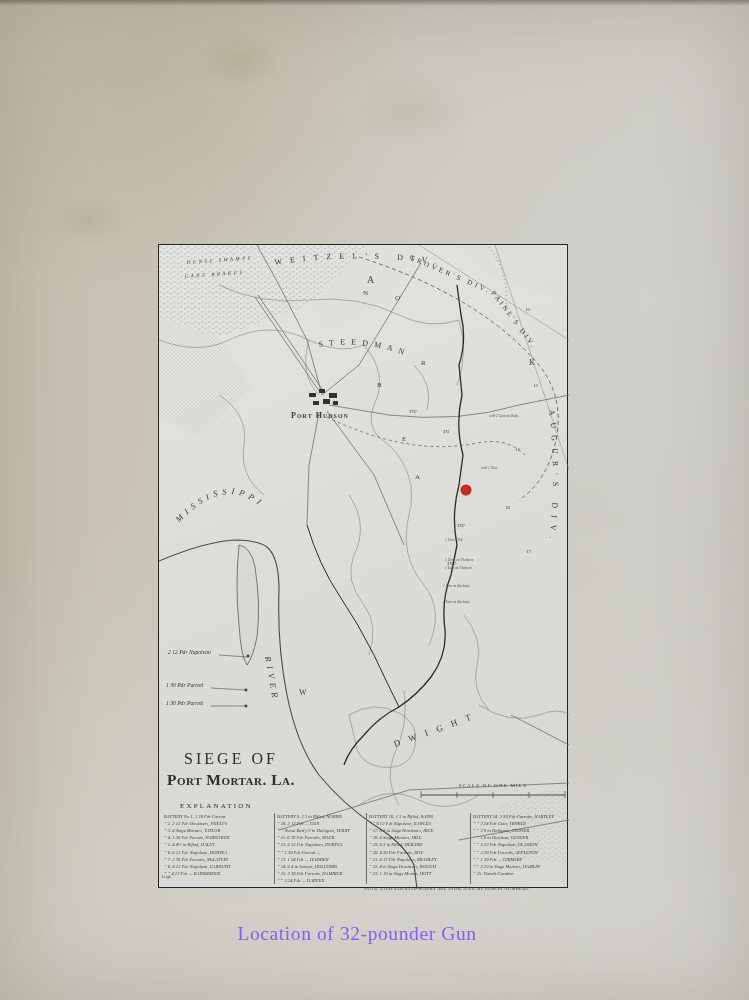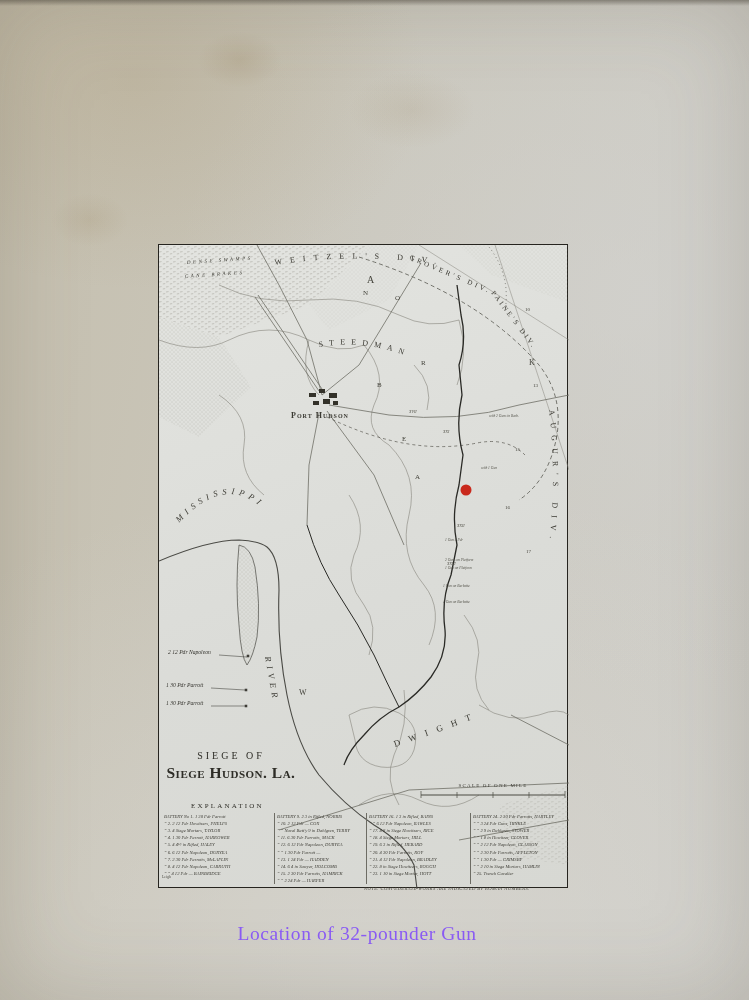--- a/index.html
+++ b/index.html
@@ -26,26 +26,26 @@
     background:linear-gradient(160deg,#e3e4e0,#dbdcd8 55%,#d7d8d3);
     border:1.6px solid #26241f;box-sizing:border-box;
   }
   .plate svg{position:absolute;left:0;top:0;}
   svg text{font-family:"Liberation Serif", serif;fill:#3b3a33;}
   svg text.scat{fill:#45443c;}
   svg text.anno{font-style:italic;fill:#55544b;}
 
   
   .map-title{position:absolute;left:6px;top:505px;width:132px;text-align:center;color:#2e2d27;}
-  .map-title .t1{font-size:10px;letter-spacing:3px;}
+  .map-title .t1{font-size:16px;letter-spacing:3px;}
   .map-title .t2{font-size:15.5px;font-variant:small-caps;letter-spacing:.5px;margin-top:3px;font-weight:bold;}
 
   
   .legend{position:absolute;left:3px;top:557px;width:404px;color:#3d3c35;}
-  .leg-head{font-size:7px;letter-spacing:2.2px;margin-left:29px;color:#2f2e28;}
+  .leg-head{font-size:7px;letter-spacing:2.2px;margin-left:18px;color:#2f2e28;}
   .leg-cols{display:flex;margin-top:3px;}
   .leg-col{box-sizing:border-box;padding-left:2px;overflow:hidden;}
   .leg-col + .leg-col{border-left:.5px solid #6d6c64;}
   .c0{width:112px;} .c1{width:92px;} .c2{width:104px;} .c3{width:96px;}
   .leg-row{font-size:4.6px;line-height:1.55;font-style:italic;white-space:nowrap;}
   .leg-note{font-size:4.6px;letter-spacing:.4px;margin-left:202px;margin-top:2px;font-style:italic;}
   .engraver{position:absolute;left:3px;top:630px;font-size:3.8px;color:#4c4b44;}
 
   
   .gun-label{position:absolute;font-size:5.6px;font-style:italic;color:#34332d;white-space:nowrap;}
@@ -202,21 +202,21 @@
         <text x="286" y="296" font-size="3.6" class="anno">1 Gun 8 Pdr</text>
         <text x="286" y="316" font-size="3.6" class="anno">2 Guns on Platform</text>
         <text x="286" y="324" font-size="3.6" class="anno">1 Gun on Platform</text>
         <text x="284" y="342" font-size="3.6" class="anno">1 Gun on Barbette</text>
         <text x="284" y="358" font-size="3.6" class="anno">1 Gun on Barbette</text>
       </g>
   </svg>
 
   <div class="map-title">
     <div class="t1">SIEGE OF</div>
-    <div class="t2">Siege Hudson. La.</div>
+    <div class="t2">Port Mortar. La.</div>
   </div>
 
   <div class="gun-label g0">2 12 Pdr Napoleon</div>
   <div class="gun-label g1">1 30 Pdr Parrott</div>
   <div class="gun-label g2">1 30 Pdr Parrott</div>
 
   <div class="legend">
     <div class="leg-head">EXPLANATION</div>
     <div class="leg-cols">
       <div class="leg-col c0">

